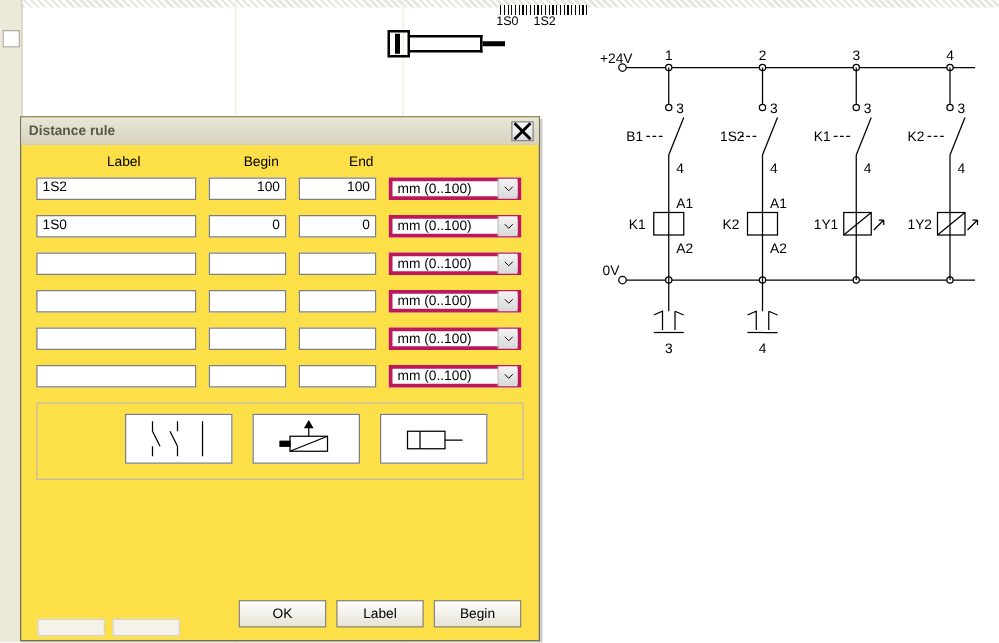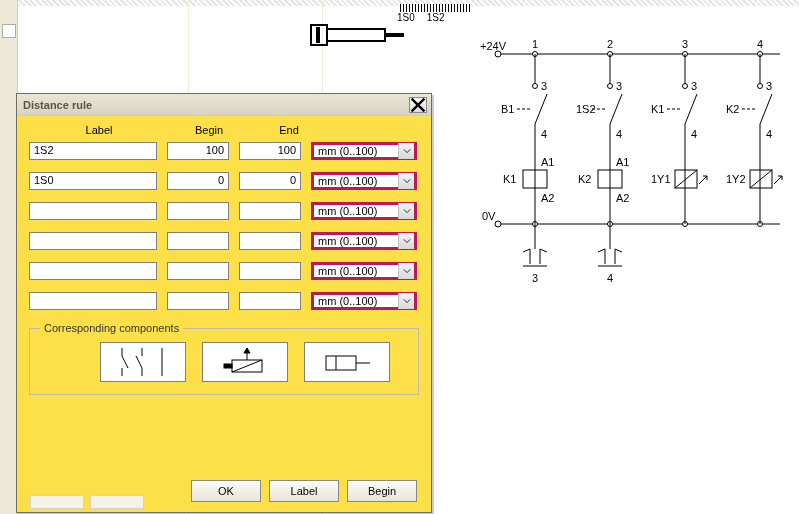--- a/index.html
+++ b/index.html
@@ -259,21 +259,20 @@
         <span>mm  (0..100)</span>
         <span class="arrow">
             <svg viewBox="0 0 10 10">
               <path d="M1 3 L5 7 L9 3" fill="none" stroke="#000"></path>
             </svg>
           </span>
       </div>
     </div>
 
     <fieldset class="corr">
-      <legend>Corresponding components</legend>
       <div class="comp-row">
         <div class="comp">
           <svg viewBox="0 0 70 32">
             <g stroke="#000" fill="none">
               <line x1="14" y1="2" x2="14" y2="10"></line>
                 <line x1="14" y1="10" x2="20" y2="22"></line>
                 <line x1="14" y1="22" x2="14" y2="30"></line>
               <line x1="34" y1="2" x2="34" y2="10"></line>
                 <line x1="28" y1="10" x2="34" y2="22"></line>
                 <line x1="34" y1="22" x2="34" y2="30"></line>

